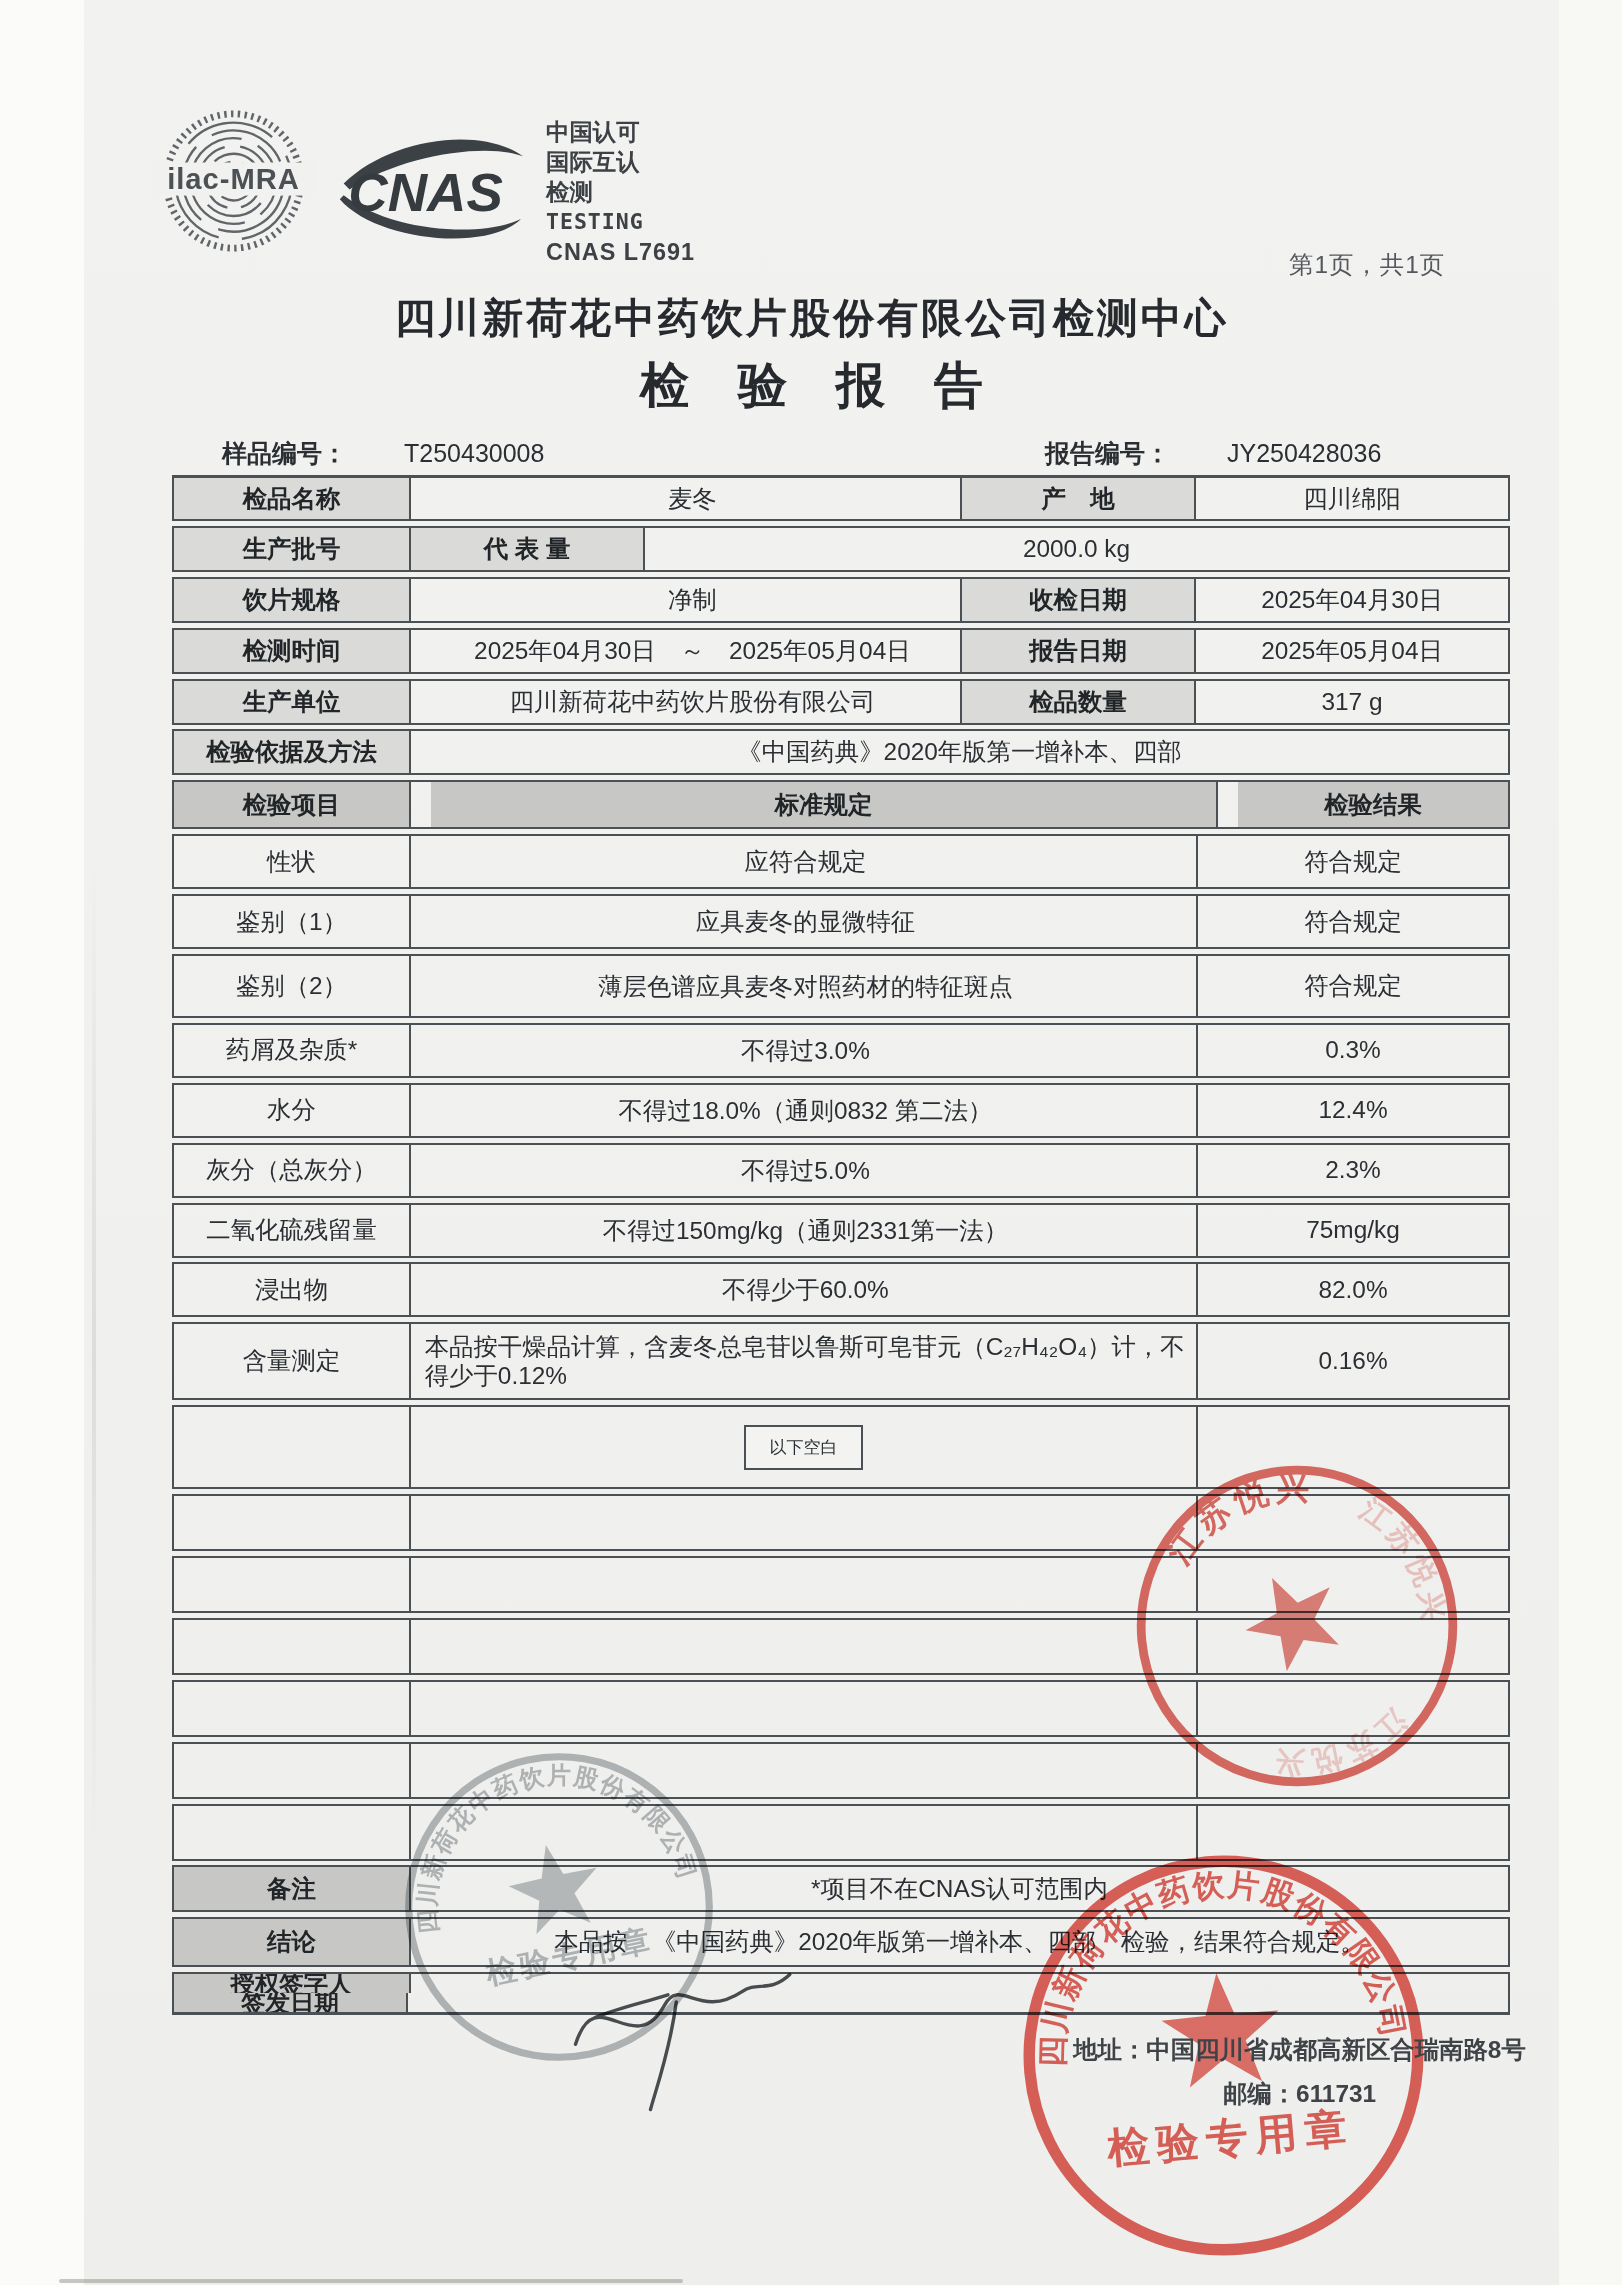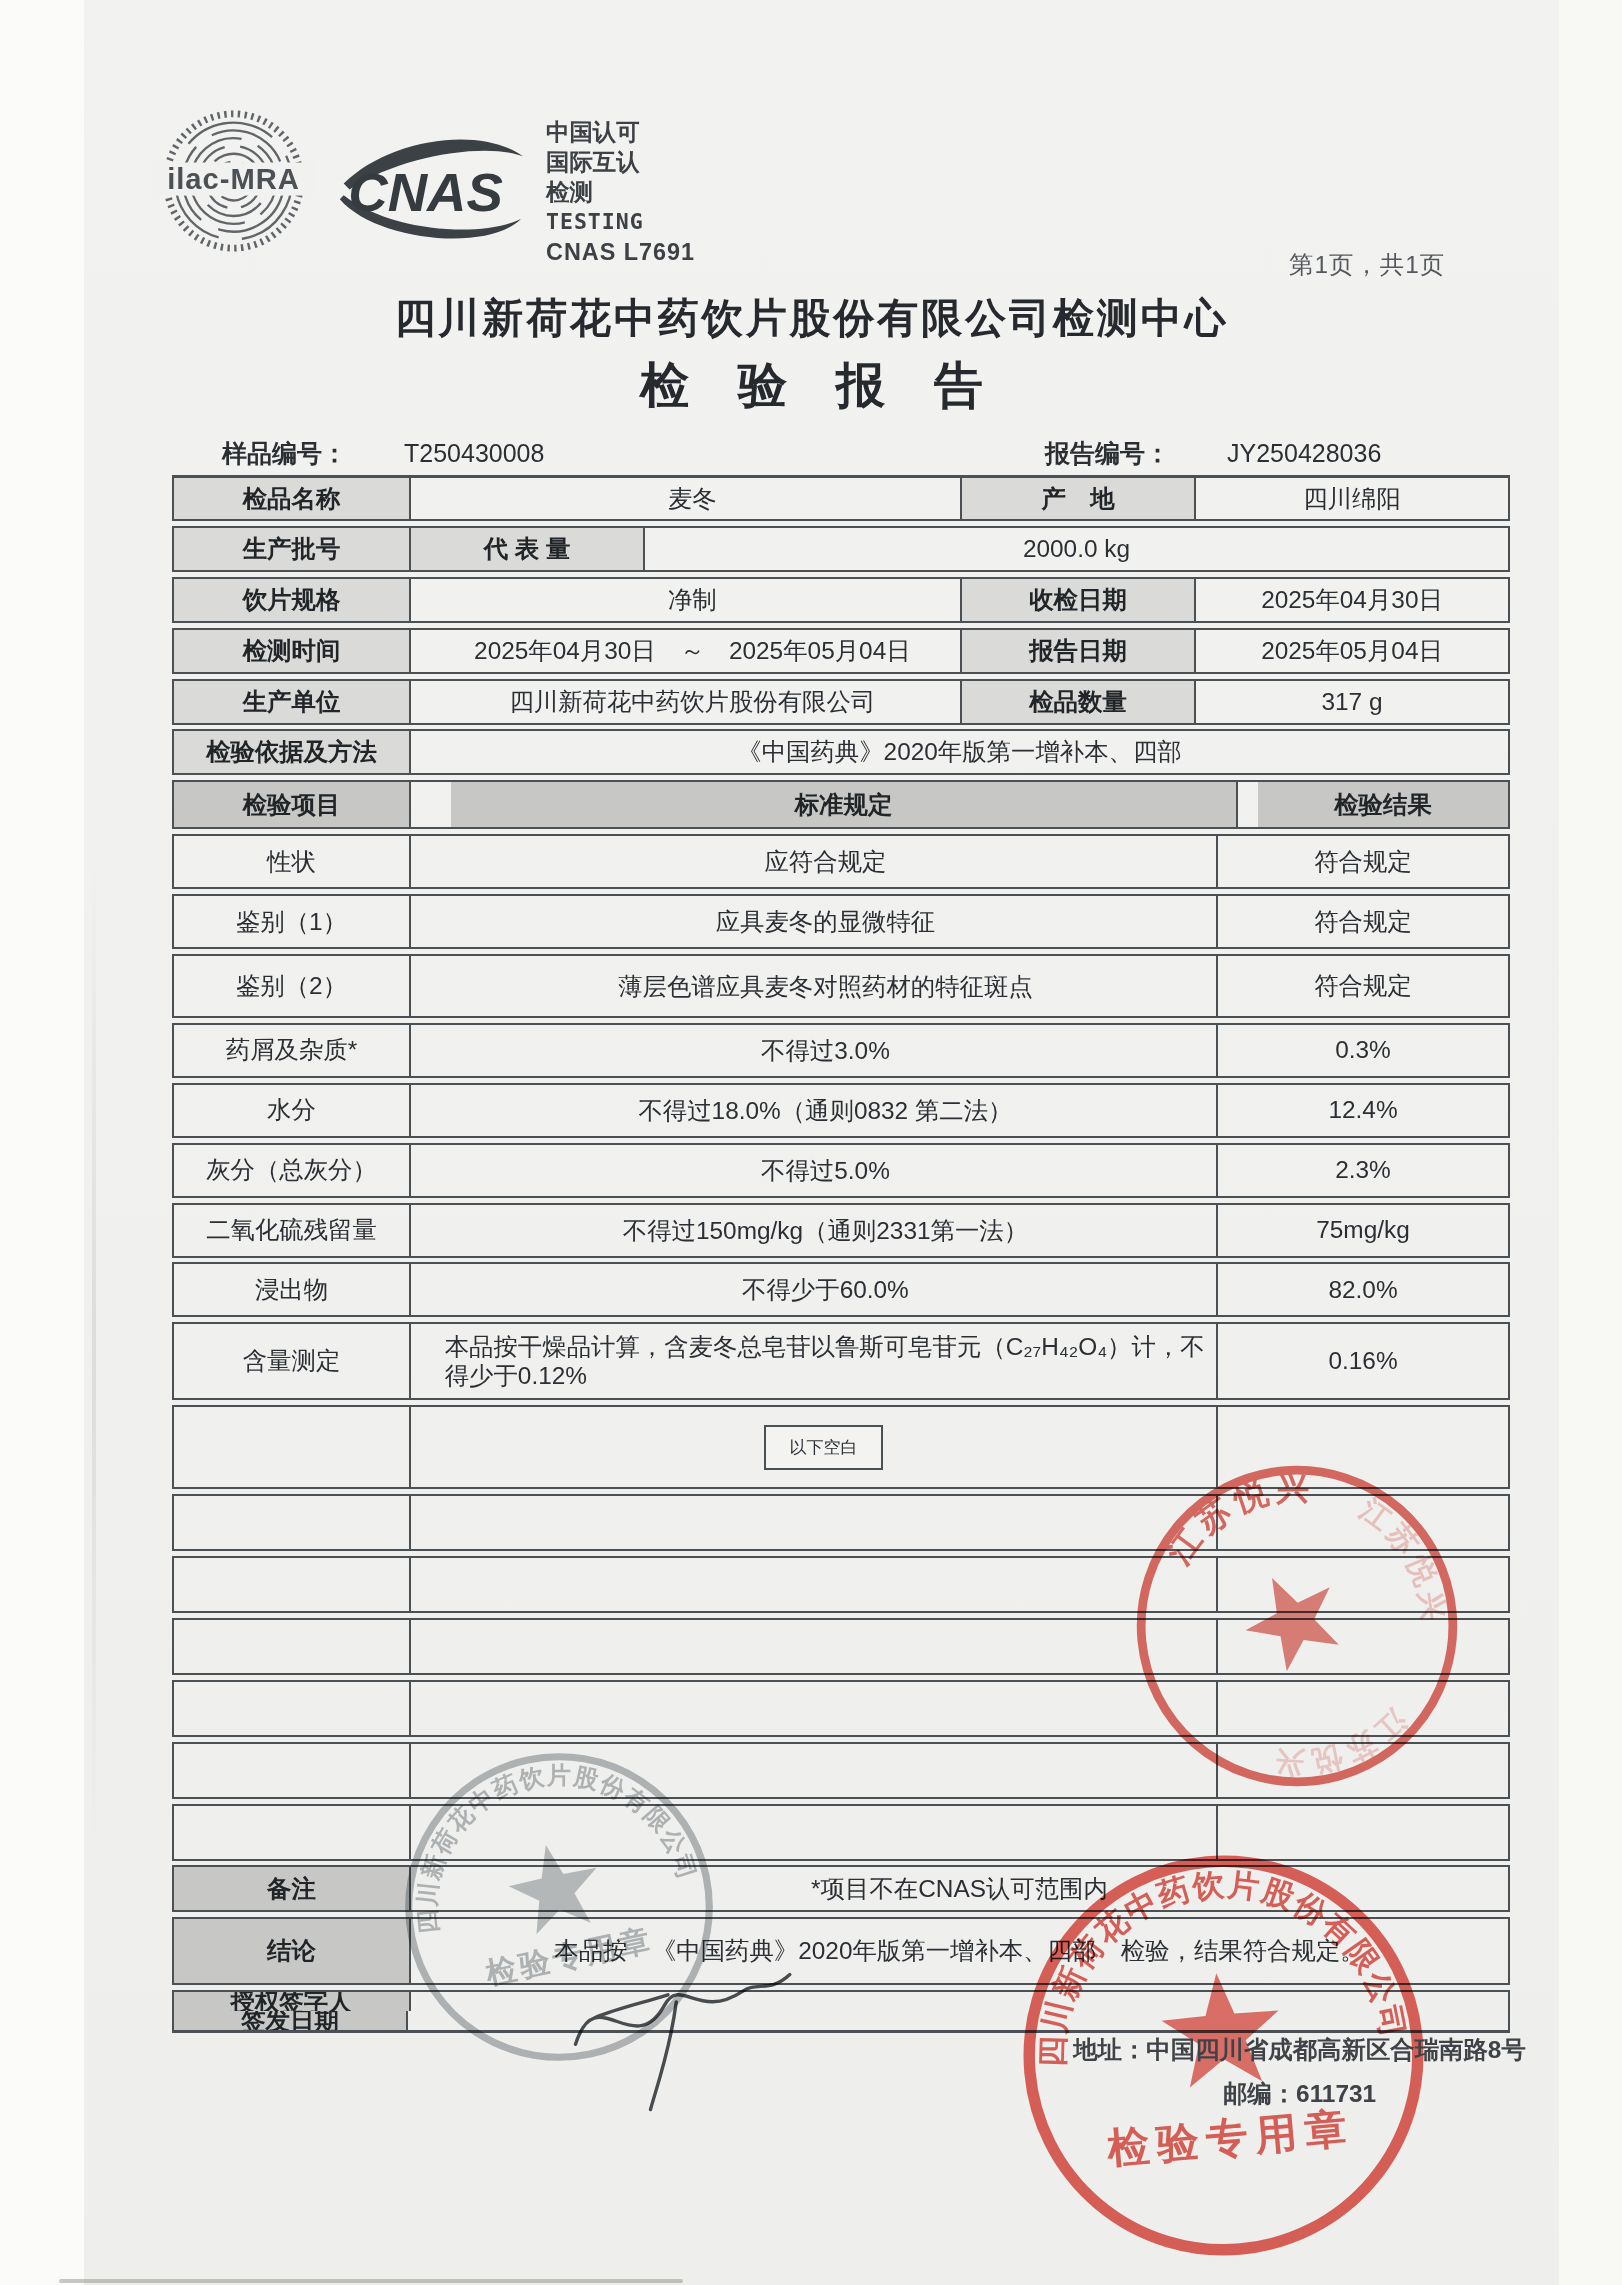--- a/index.html
+++ b/index.html
@@ -38,38 +38,38 @@
   .row > div{box-sizing:border-box;border-right:2px solid #4a5054;display:flex;align-items:center;justify-content:center;
     font-size:24.4px;overflow:hidden;}
   .row > div:last-child{border-right:none;}
   #info-rows .row:first-child{border-top-width:3.9px;}
   .lab{background:#dadad8;font-weight:700;font-size:25px;color:#212528;}
   .labd{background:#c7c8c6;font-weight:700;font-size:25px;color:#212528;}
   .cA{width:237px;}
   .cB{width:551px;justify-content:flex-start;padding-left:13.7px;}
   .cC{width:234px;}
   .cD{flex:1;}
-  .cS{width:787px;justify-content:flex-start;padding-left:13.7px;line-height:29px;margin-left:20px;}
+  .cS{width:787px;justify-content:flex-start;padding-left:13.7px;line-height:29px;}
   .cR{flex:1;}
   .cFill{flex:1;}
   .info-row{height:46px;}
   .basis-row{height:46px;}
   .basis-row .cFill{justify-content:center;}
   .header-row{height:49px;gap:20px;}
   .header-row .cS{justify-content:center;padding-left:0;}
   #result-rows .row{height:55px;}
   #result-rows .row:nth-child(3){height:64px;}
   #result-rows .row:nth-child(9){height:78px;}
   #result-rows .cS{padding-right:9.8px;}
   .blank-row{height:84px;}
   .blank-row .cS{justify-content:center;padding-left:0;}
   .blank-box{border:2px solid #4a5054;padding:5.9px 23.4px;font-size:17px;background:#f3f3f1;}
   #empty-rows .row{height:57px;}
   .remark-row{height:47px;}
-  .conclusion-row{height:68px;}
+  .conclusion-row{height:50px;}
   .signer-row{height:43px;border-bottom-width:3.9px;flex-direction:column;}
   .sig-cell{width:551px;}
 
   
   .stamp{position:absolute;mix-blend-mode:multiply;}
   .stamp-gray{left:398px;top:1746px;width:322px;height:322px;color:#8a9096;opacity:.6;transform:rotate(-12deg);}
   .stamp-red-top{left:1129px;top:1458px;width:336px;height:336px;color:#d7493f;opacity:.8;transform:rotate(-27deg);}
   .stamp-red-bottom{left:1014px;top:1846px;width:419px;height:419px;color:#e04a3f;opacity:.85;transform:rotate(-5deg);}
   .signature{position:absolute;left:561px;top:1943px;width:244px;height:171px;mix-blend-mode:multiply;opacity:.9;transform:rotate(-4deg);}
 

